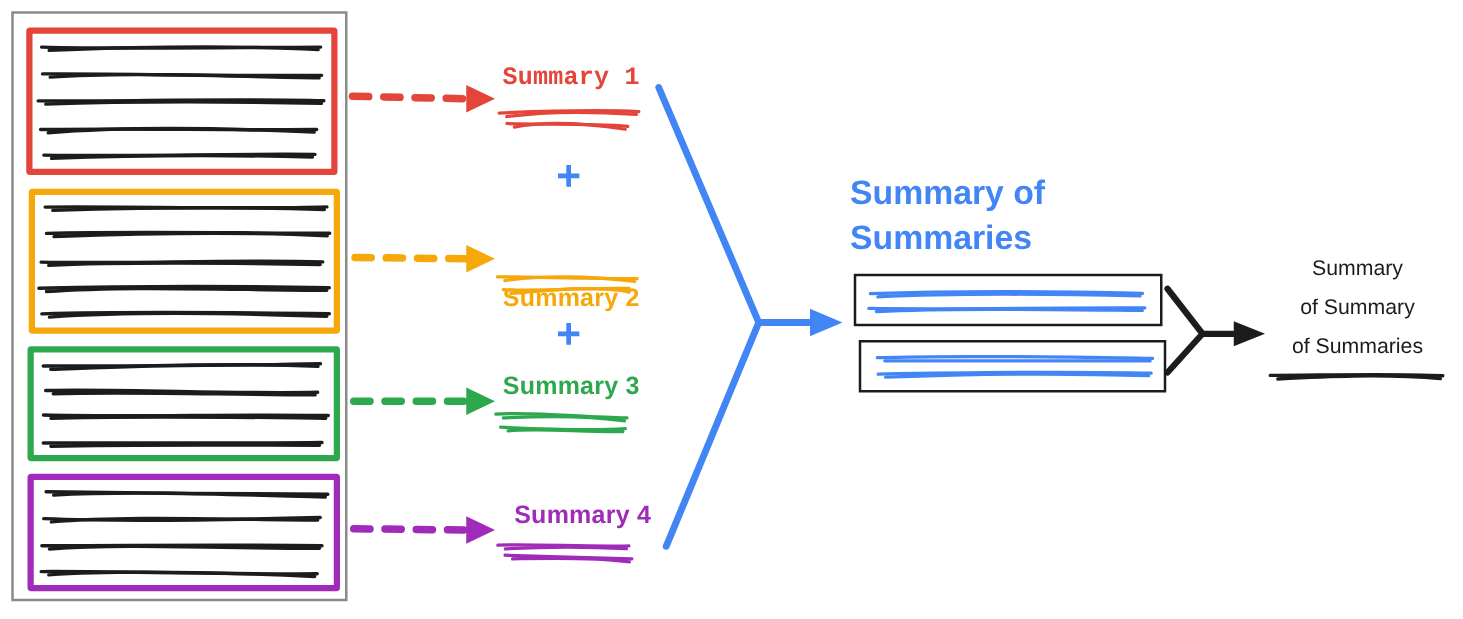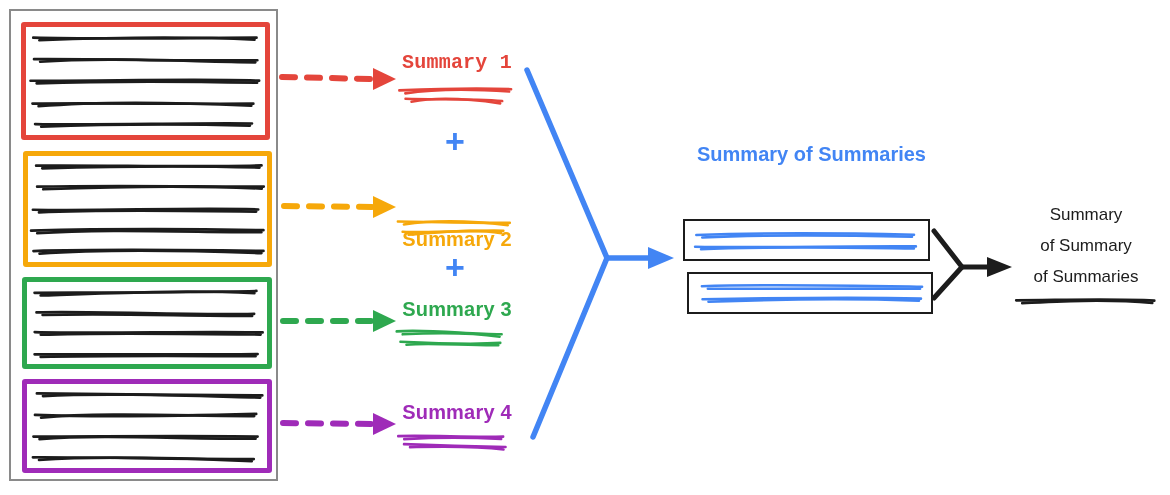--- a/index.html
+++ b/index.html
@@ -25,31 +25,31 @@
   .doc-purple{left:11px;top:368px;width:250px;height:94px;border-color:var(--purple,#9f2bb8);}
 
   
   .sum-label{
     width:128px;text-align:center;font-size:20px;font-weight:600;letter-spacing:.2px;
     white-space:nowrap;
   }
   .lbl-red{color:var(--red,#e4453b);font-family:Liberation Mono, monospace;}
   .lbl-orange{color:var(--orange,#f6a80a);margin-top:44px;}
   .lbl-green{color:var(--green,#2ea84f);}
-  .lbl-purple{color:var(--purple,#9f2bb8);}
+  .lbl-purple{color:var(--purple,#9f2bb8);text-align:right;}
 
   .plus{
     width:44px;text-align:center;color:var(--blue,#4285f4);
     font-size:34px;font-weight:700;line-height:38px;
   }
 
   
   .sos-title{
-    left:680px;top:136px;width:246px;text-align:right;
-    color:var(--blue,#4285f4);font-size:20px;font-weight:700;line-height:36px;
+    left:680px;top:136px;width:246px;text-align:left;
+    color:var(--blue,#4285f4);font-size:27px;font-weight:700;line-height:36px;
   }
   .sos-box{
     position:absolute;box-sizing:border-box;background:#fff;
     border:2px solid var(--ink,#1c1c1c);padding:3px 4px;
   }
   .sos-box1{left:683px;top:219px;width:247px;height:42px;}
   .sos-box2{left:687px;top:272px;width:246px;height:42px;}
 
   
   .final-label{

